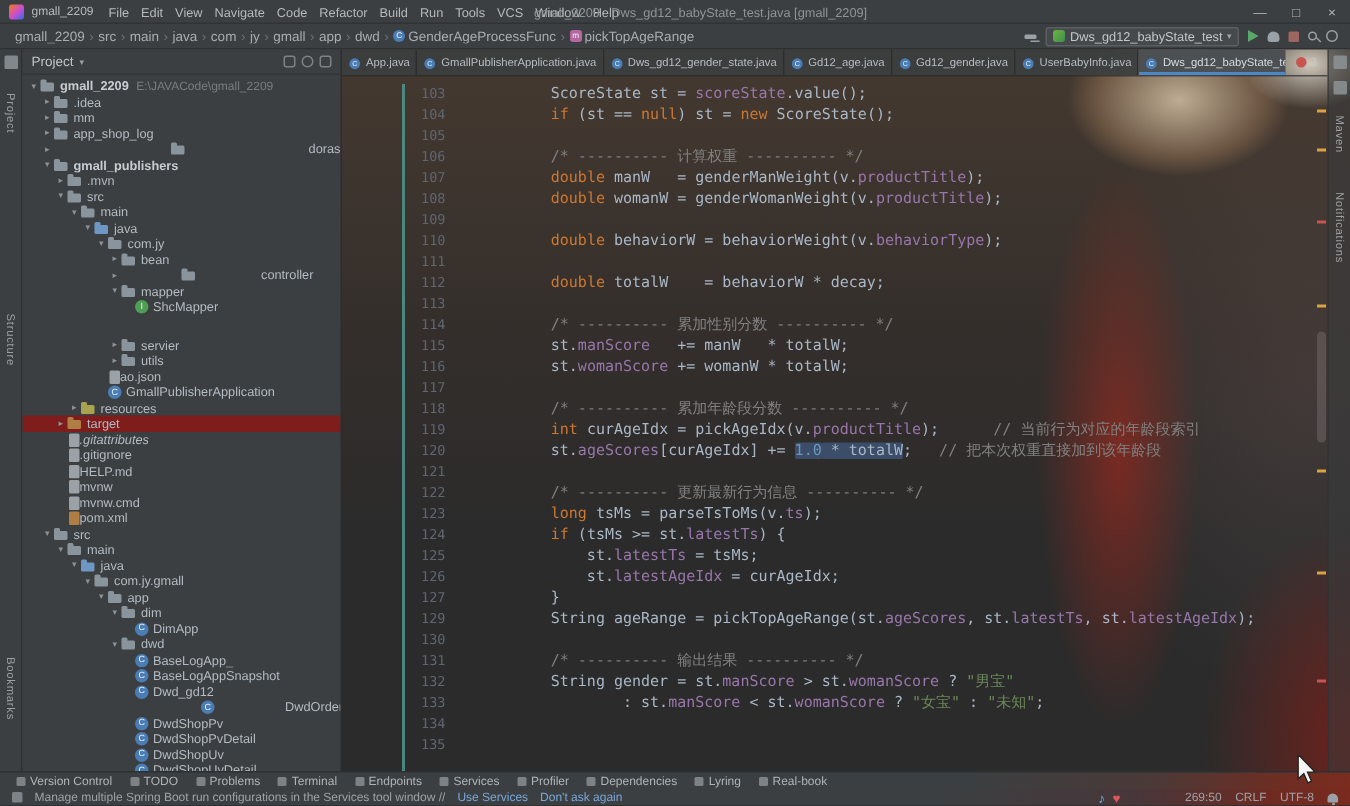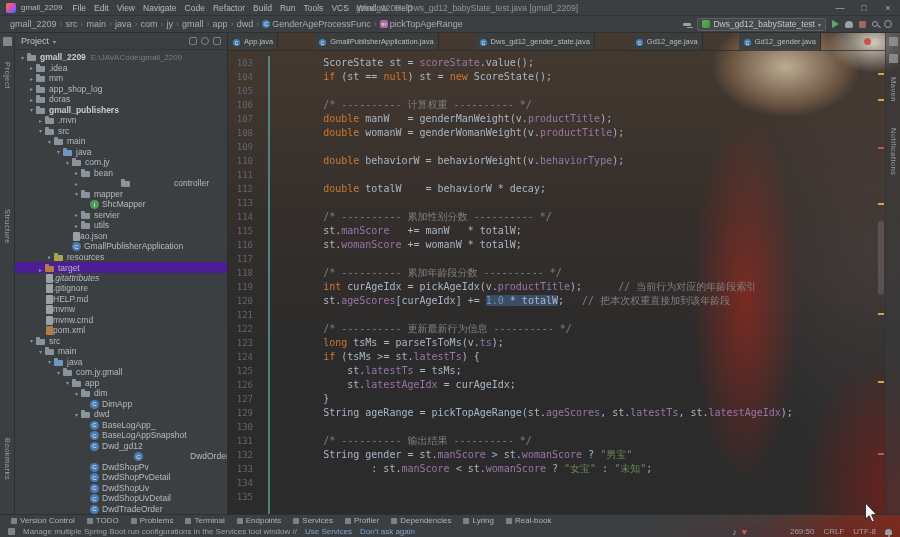--- a/index.html
+++ b/index.html
@@ -54,21 +54,21 @@
   
   .project-panel{width:213px;flex:none;background:#3c3f41;border-right:1px solid #2a2d2f;display:flex;flex-direction:column;}
   .panel-header{height:17px;flex:none;display:flex;align-items:center;gap:4px;padding:0 6px;font-size:9px;color:#c0c4c8;border-bottom:1px solid #333638;}
   .ph-caret{font-size:6px;color:#9aa1a7;}
   .ph-spacer{flex:1;}
   .ph-ico{width:8px;height:8px;border:1px solid #8d9498;border-radius:2px;opacity:.8;}
   .ph-ico.gear{border-radius:50%;}
   .tree{flex:1;overflow:hidden;padding-top:2px;}
   .tree-row{display:flex;align-items:center;height:10.5px;font-size:8.5px;color:#b3bbc3;white-space:nowrap;overflow:hidden;}
   .tree-row.bold .tree-label{font-weight:bold;color:#c7cdd3;}
-  .tree-row.selected{background:#4c1d95;align-items:flex-end;}
+  .tree-row.selected{background:#7f1d1d;}
   .chev{width:9px;flex:none;font-size:6px;color:#8d9296;text-align:center;}
   .t-ico{width:10px;height:10px;position:relative;flex:none;margin-right:3px;}
   .fold::before{content:"";position:absolute;left:0;top:1px;width:4px;height:3px;border-radius:1px 1px 0 0;background:var(--fc,#8a949c);}
   .fold::after{content:"";position:absolute;left:0;top:3px;width:9px;height:6px;border-radius:1px;background:var(--fc,#8a949c);}
   .c-gray{--fc:#8a949c;} .c-src{--fc:#6f97c4;} .c-res{--fc:#a8a350;} .c-excl{--fc:#b07e45;}
   .round{border-radius:50%;width:9px;height:9px;margin-top:1px;display:flex;align-items:center;justify-content:center;font-size:6px;color:#e8eef5;}
   .c-class{background:#4a7db4;} .c-class::after{content:"C";}
   .c-int{background:#4f9e55;} .c-int::after{content:"I";}
   .doc{width:7px;height:9px;background:#9aa2a8;margin:1px 0 0 1px;border-radius:1px;}
   .doc.pom{background:#b07e45;}
@@ -79,29 +79,29 @@
   .bgart{position:absolute;inset:0;z-index:0;background:
     radial-gradient(60px 40px at 96% 2%, rgba(255,250,235,.75), transparent 75%),
     radial-gradient(95px 65px at 83% 7%, rgba(255,235,200,.65), rgba(255,190,130,.2) 60%, transparent 78%),
     linear-gradient(180deg, rgba(125,88,58,.32), rgba(95,62,45,.16) 40%, transparent 68%),
     radial-gradient(75px 260px at 77% 55%, rgba(175,38,26,.6), transparent 72%),
     radial-gradient(130px 190px at 100% 96%, rgba(150,28,20,.62), transparent 76%),
     radial-gradient(210px 300px at 96% 45%, rgba(115,95,95,.28), transparent 75%),
     #2b2b2b;}
   .editor-wrap{position:relative;z-index:1;flex:1;min-width:0;display:flex;flex-direction:column;}
   .tabbar{height:18px;flex:none;display:flex;align-items:stretch;border-bottom:1px solid rgba(40,42,44,.7);}
-  .tabs{display:flex;flex:1;min-width:0;overflow:hidden;gap:36px;}
+  .tabs{display:flex;flex:1;min-width:0;overflow:hidden;}
   .tab{display:flex;align-items:center;gap:3px;padding:0 4px;background:rgba(59,62,64,.93);border-right:1px solid rgba(43,43,43,.9);font-size:7.5px;color:#b7bdc3;white-space:nowrap;flex:none;}
   .tab .t-ico{transform:scale(.8);margin-right:0;}
   .tab.active{background:#4c5053;color:#d8dce0;box-shadow:inset 0 -2px 0 var(--c-accent,#4a88c7);}
   .inspections{display:flex;align-items:center;gap:3px;padding:0 7px;font-size:8px;color:#c6cacd;flex:none;}
   .insp-ico{width:7px;height:7px;border-radius:50%;background:#c75450;}
   .editor{position:relative;flex:1;overflow:hidden;font-family:"DejaVu Sans Mono","Liberation Mono",monospace;font-size:10px;line-height:14px;padding-top:5px;}
   .vcs-bar{position:absolute;left:40px;top:5px;bottom:0;width:2px;background:rgba(78,150,142,.85);z-index:2;}
-  .code-line{display:flex;height:14px;}
+  .code-line{display:flex;height:14px;margin-left:44px;}
   .line-no{width:34px;flex:none;text-align:right;padding-right:9px;color:#5f6672;font-size:9px;}
   .line-text{white-space:pre;margin-left:13px;color:#a9b7c6;}
   .t-p{color:#a9b7c6;} .t-k{color:var(--c-keyword,#cc7832);} .t-c{color:var(--c-comment,#808080);}
   .t-s{color:var(--c-string,#6a8759);} .t-n{color:var(--c-number,#6897bb);} .t-f{color:var(--c-field,#9876aa);}
   .t-h{background:rgba(72,110,165,.5);border-radius:1px;}
   .stripe{position:absolute;top:0;right:0;width:8px;bottom:0;z-index:3;}
   .stripe .thumb{position:absolute;left:1px;right:1px;top:170px;height:74px;background:rgba(255,255,255,.13);border-radius:3px;}
   .tick{position:absolute;left:1px;right:1px;height:2px;background:#d9a343;}
   .tick.red{background:#c75450;}
 
@@ -250,21 +250,21 @@
           <div class="tree-row" style="padding-left: 12px;">
             <span class="chev">▸</span>
             <span class="t-ico fold c-gray"></span>
             <span class="tree-label">mm</span>
           </div>
           <div class="tree-row" style="padding-left: 12px;">
             <span class="chev">▸</span>
             <span class="t-ico fold c-gray"></span>
             <span class="tree-label">app_shop_log</span>
           </div>
-          <div class="tree-row" style="padding-left: 12px;">
+          <div class="tree-row" style="padding-left: 12px; justify-content: space-between;">
             <span class="chev">▸</span>
             <span class="t-ico fold c-gray"></span>
             <span class="tree-label">doras</span>
           </div>
           <div class="tree-row bold" style="padding-left: 12px;">
             <span class="chev">▾</span>
             <span class="t-ico fold c-gray"></span>
             <span class="tree-label">gmall_publishers</span>
           </div>
           <div class="tree-row" style="padding-left: 21px;">
@@ -305,21 +305,21 @@
           <div class="tree-row" style="padding-left: 57px;">
             <span class="chev">▾</span>
             <span class="t-ico fold c-gray"></span>
             <span class="tree-label">mapper</span>
           </div>
           <div class="tree-row" style="padding-left: 66px;">
             <span class="chev"></span>
             <span class="t-ico round c-int"></span>
             <span class="tree-label">ShcMapper</span>
           </div>
-          <div class="tree-row" style="padding-left: 57px;">
+          <div class="tree-row" style="padding-left: 57px; margin-top: 15px;">
             <span class="chev">▸</span>
             <span class="t-ico fold c-gray"></span>
             <span class="tree-label">servier</span>
           </div>
           <div class="tree-row" style="padding-left: 57px;">
             <span class="chev">▸</span>
             <span class="t-ico fold c-gray"></span>
             <span class="tree-label">utils</span>
           </div>
           <div class="tree-row" style="padding-left: 48px;">

